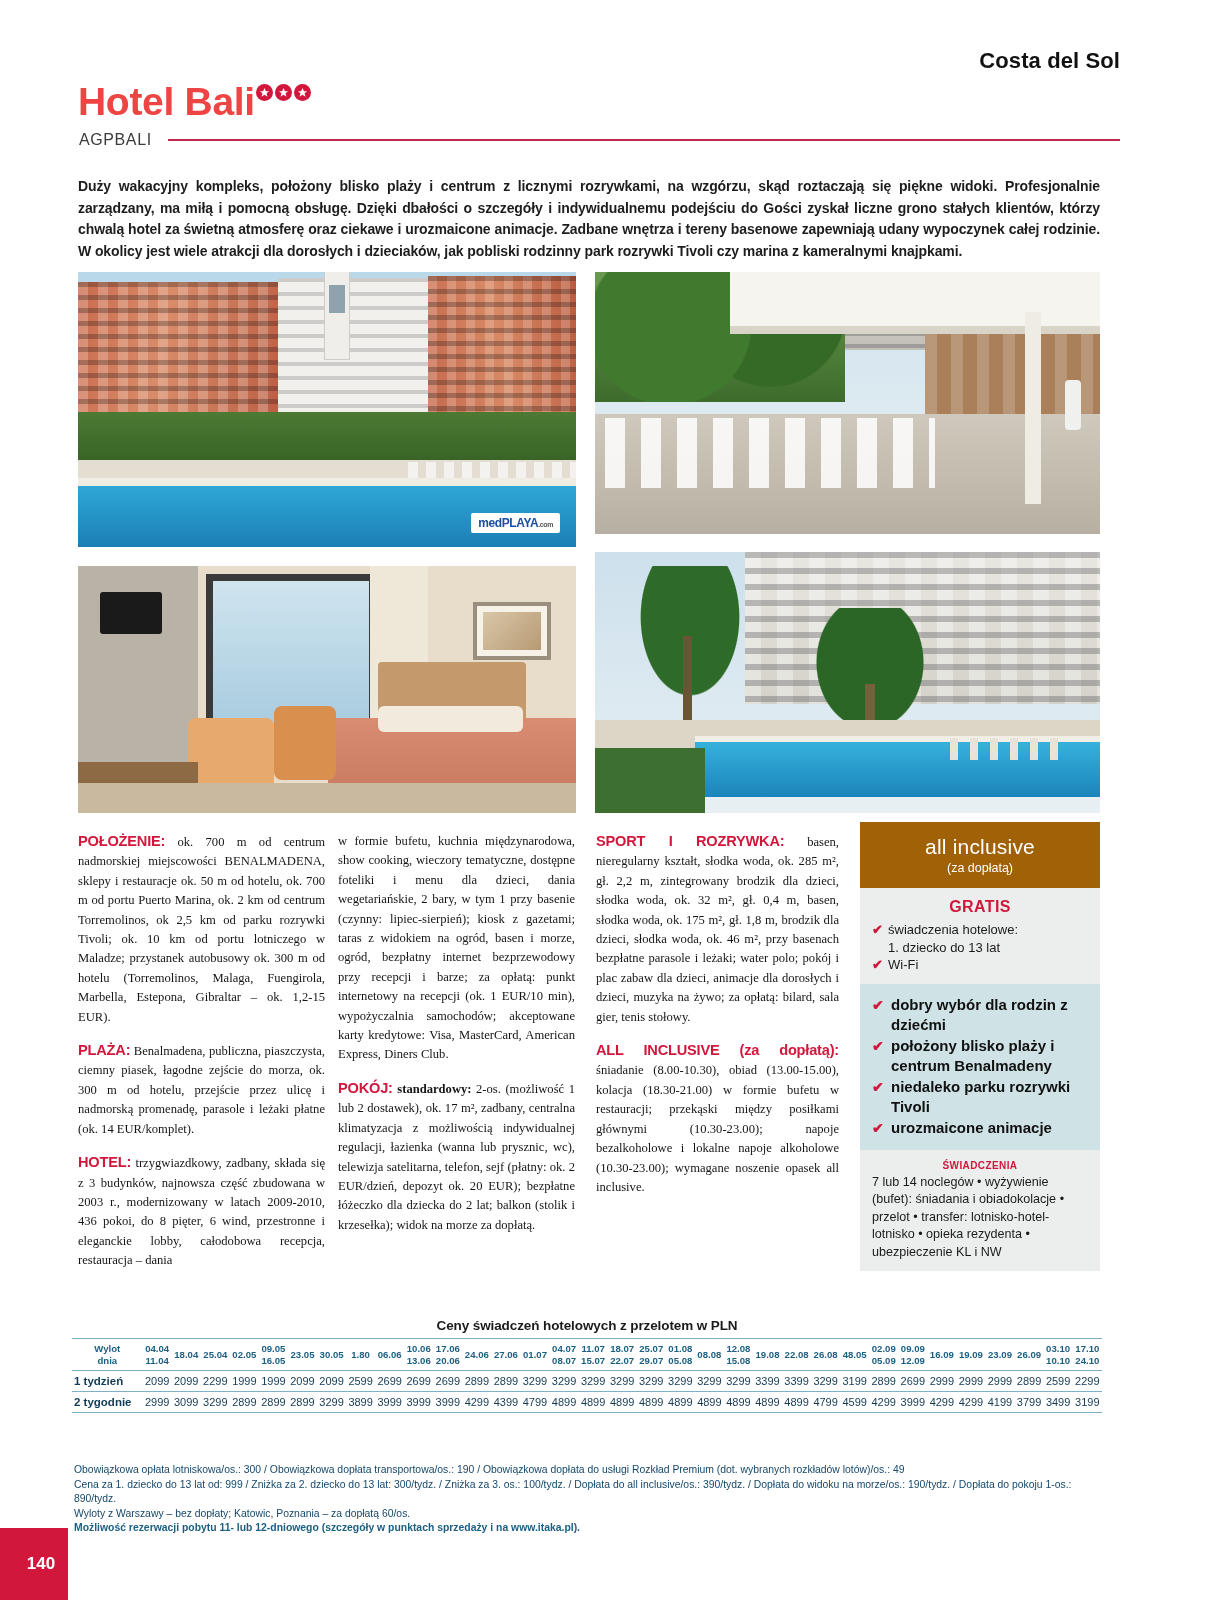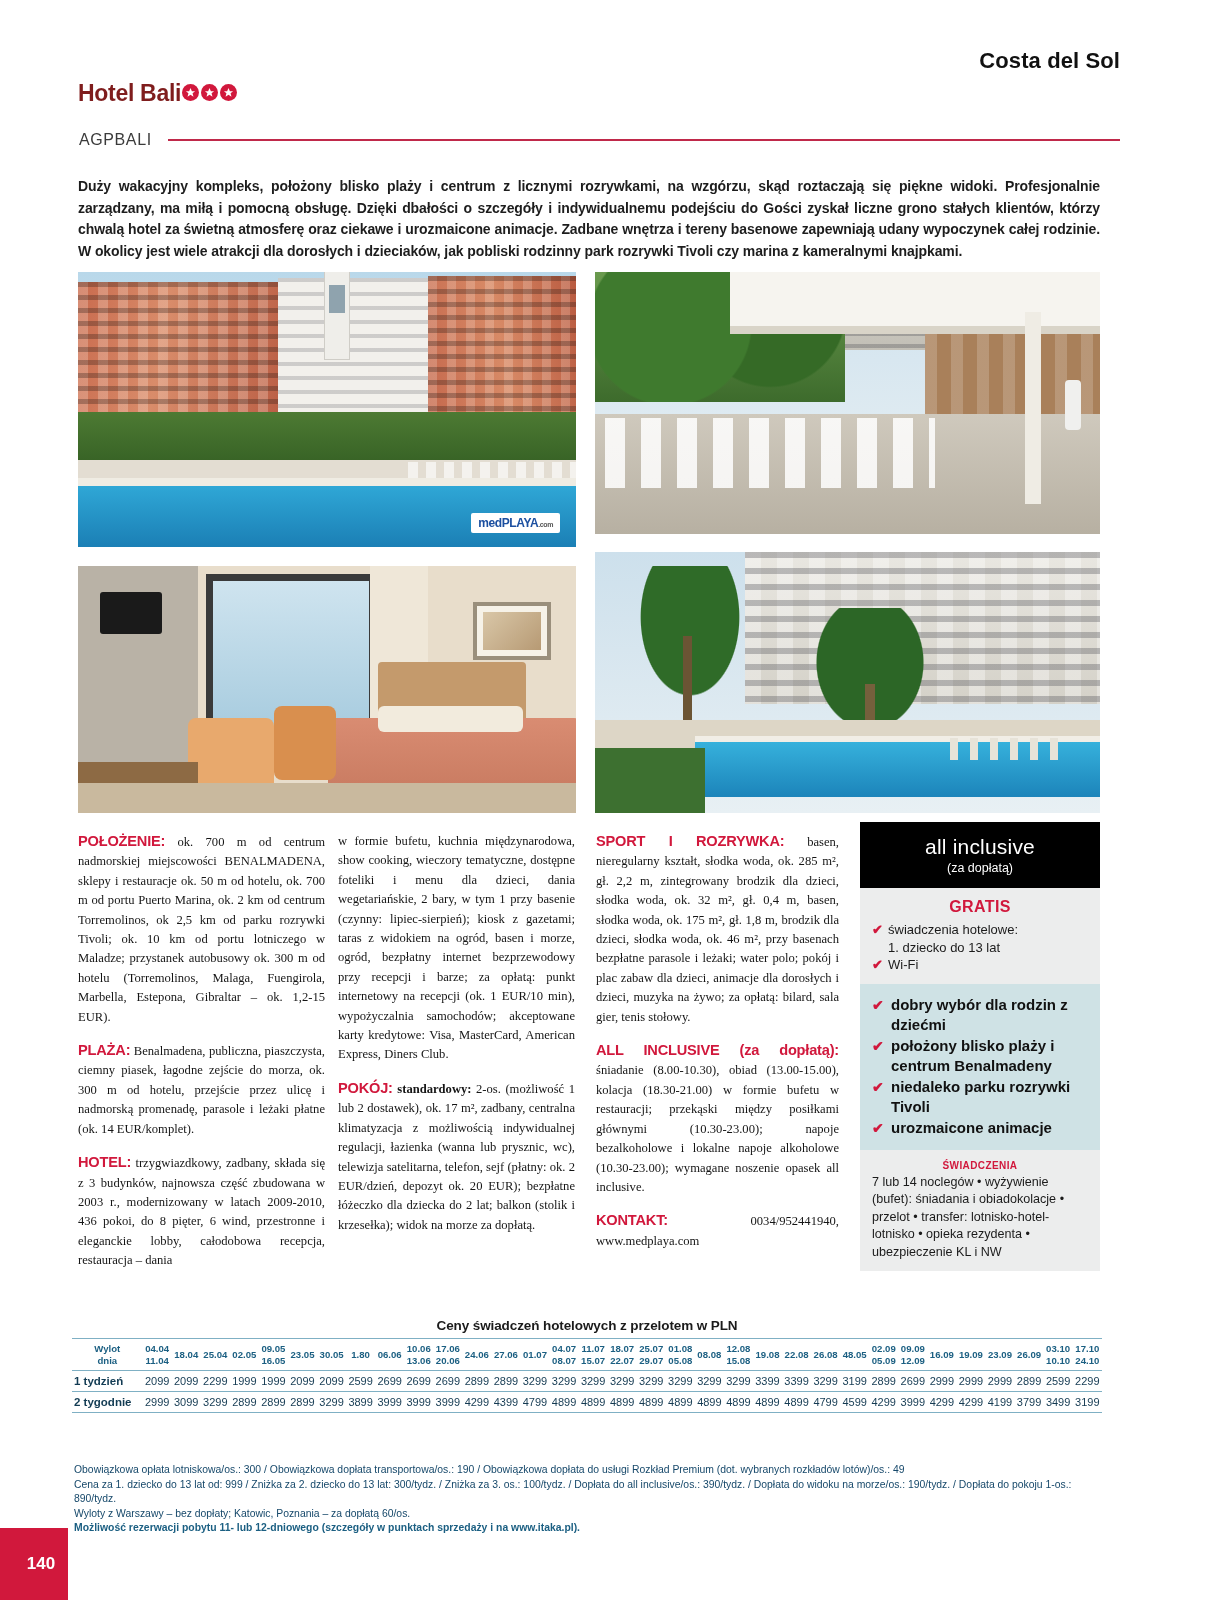--- a/index.html
+++ b/index.html
@@ -15,21 +15,21 @@
   .region-label {
     position: absolute; right: 88px; top: 48px;
     font-size: 22px; font-weight: 700; color: #111;
     letter-spacing: .1px;
   }
   .hotel-title-row {
     position: absolute; left: 78px; top: 80px;
     display: flex; align-items: flex-start;
   }
   .hotel-title {
-    font-size: 23px; font-weight: 700; color: #7f1d1d; letter-spacing: -.3px;
+    font-size: 39px; font-weight: 700; color: #ef4444; letter-spacing: -.3px;
   }
   .stars { display: flex; gap: 2px; margin-top: 4px; margin-left: 1px; }
   .star-badge {
     width: 17px; height: 17px; border-radius: 50%;
     background: #d1183c; display: flex; align-items: center; justify-content: center;
   }
   .star-badge svg { width: 11px; height: 11px; display: block; }
 
   .code-row {
     position: absolute; left: 79px; top: 131px; right: 88px;
@@ -150,21 +150,21 @@
   .col-3 { left: 596px; top: 832px; width: 243px; }
   .col p { margin-bottom: 14px; }
   .col p:last-child { margin-bottom: 0; }
   .hd { color: #d1183c; font-weight: 700; font-size: 14.6px;
         font-family: "Liberation Sans", sans-serif; letter-spacing: -.2px; }
   .b { font-weight: 700; }
 
   
   .sidebar { position: absolute; left: 860px; top: 822px; width: 240px; }
   .ai-banner {
-    background: #000000; color: #fff; text-align: center;
+    background: #a16207; color: #fff; text-align: center;
     padding: 12px 8px 12px;
   }
   .ai-title { font-size: 21px; font-weight: 400; letter-spacing: .2px; line-height: 26px; }
   .ai-sub   { font-size: 12.5px; line-height: 16px; }
   .grey-box { background: #eceded; padding: 10px 12px 10px; }
   .gratis-title {
     color: #d1183c; font-weight: 700; font-size: 16px; text-align: center;
     letter-spacing: .4px; margin-bottom: 5px;
   }
   .tick-list { list-style: none; }
@@ -313,21 +313,20 @@
   </div>
 
   <div class="col col-2">
     <p>w formie bufetu, kuchnia międzynarodowa, show cooking, wieczory tematyczne, dostępne foteliki i menu dla dzieci, dania wegetariańskie, 2 bary, w tym 1 przy basenie (czynny: lipiec-sierpień); kiosk z gazetami; taras z widokiem na ogród, basen i morze, ogród, bezpłatny internet bezprzewodowy przy recepcji i barze; za opłatą: punkt internetowy na recepcji (ok. 1 EUR/10 min), wypożyczalnia samochodów; akceptowane karty kredytowe: Visa, MasterCard, American Express, Diners Club.</p>
     <p><span class="hd">POKÓJ:</span><span class="b"> standardowy:</span><span> 2-os. (możliwość 1 lub 2 dostawek), ok. 17 m², zadbany, centralna klimatyzacja z możliwością indywidualnej regulacji, łazienka (wanna lub prysznic, wc), telewizja satelitarna, telefon, sejf (płatny: ok. 2 EUR/dzień, depozyt ok. 20 EUR); bezpłatne łóżeczko dla dziecka do 2 lat; balkon (stolik i krzesełka); widok na morze za dopłatą.</span></p>
   </div>
 
   <div class="col col-3">
     <p><span class="hd">SPORT I ROZRYWKA:</span><span> basen, nieregularny kształt, słodka woda, ok. 285 m², gł. 2,2 m, zintegrowany brodzik dla dzieci, słodka woda, ok. 32 m², gł. 0,4 m, basen, słodka woda, ok. 175 m², gł. 1,8 m, brodzik dla dzieci, słodka woda, ok. 46 m², przy basenach bezpłatne parasole i leżaki; water polo; pokój i plac zabaw dla dzieci, animacje dla dorosłych i dzieci, muzyka na żywo; za opłatą: bilard, sala gier, tenis stołowy.</span></p>
     <p><span class="hd">ALL INCLUSIVE (za dopłatą):</span><span> śniadanie (8.00-10.30), obiad (13.00-15.00), kolacja (18.30-21.00) w formie bufetu w restauracji; przekąski między posiłkami głównymi (10.30-23.00); napoje bezalkoholowe i lokalne napoje alkoholowe (10.30-23.00); wymagane noszenie opasek all inclusive.</span></p>
-    <p><span class="hd">KONTAKT:</span><span> 0034/952441940, www.medplaya.com</span></p>
   </div>
 
   <div class="sidebar">
 
     <div class="ai-banner">
       <div class="ai-title">all inclusive</div>
       <div class="ai-sub">(za dopłatą)</div>
     </div>
 
     <div class="grey-box">

